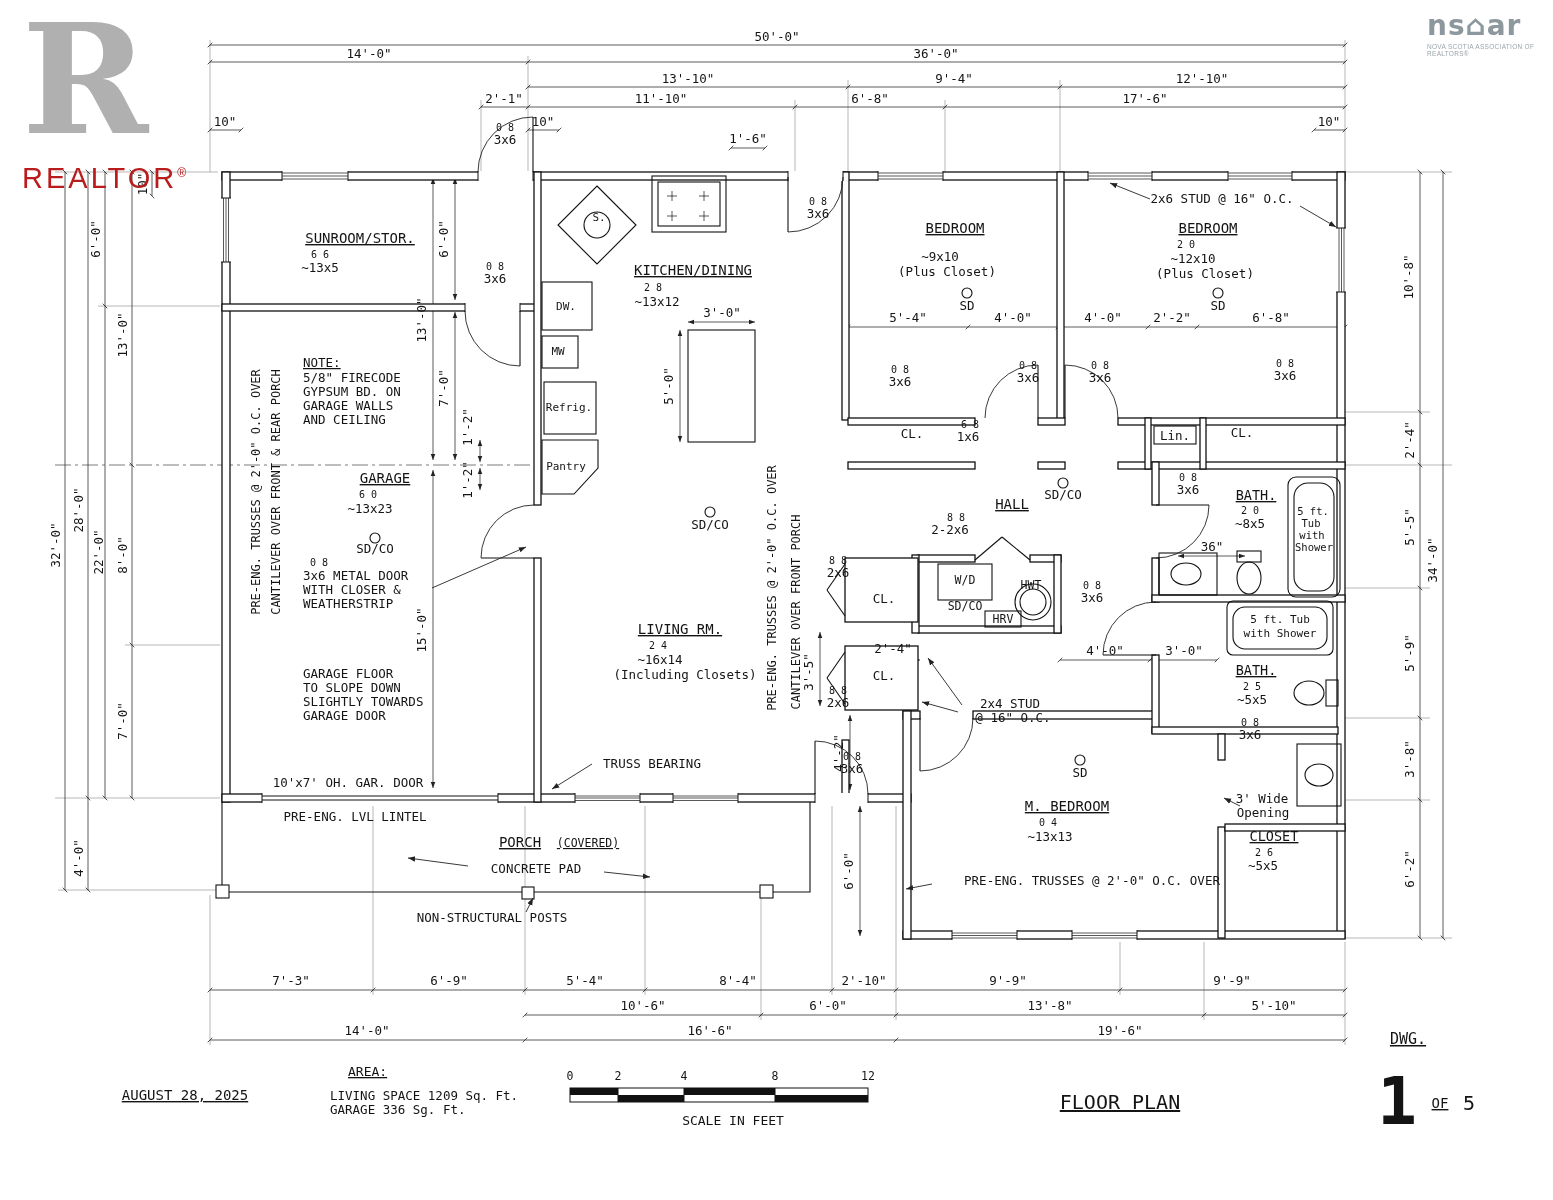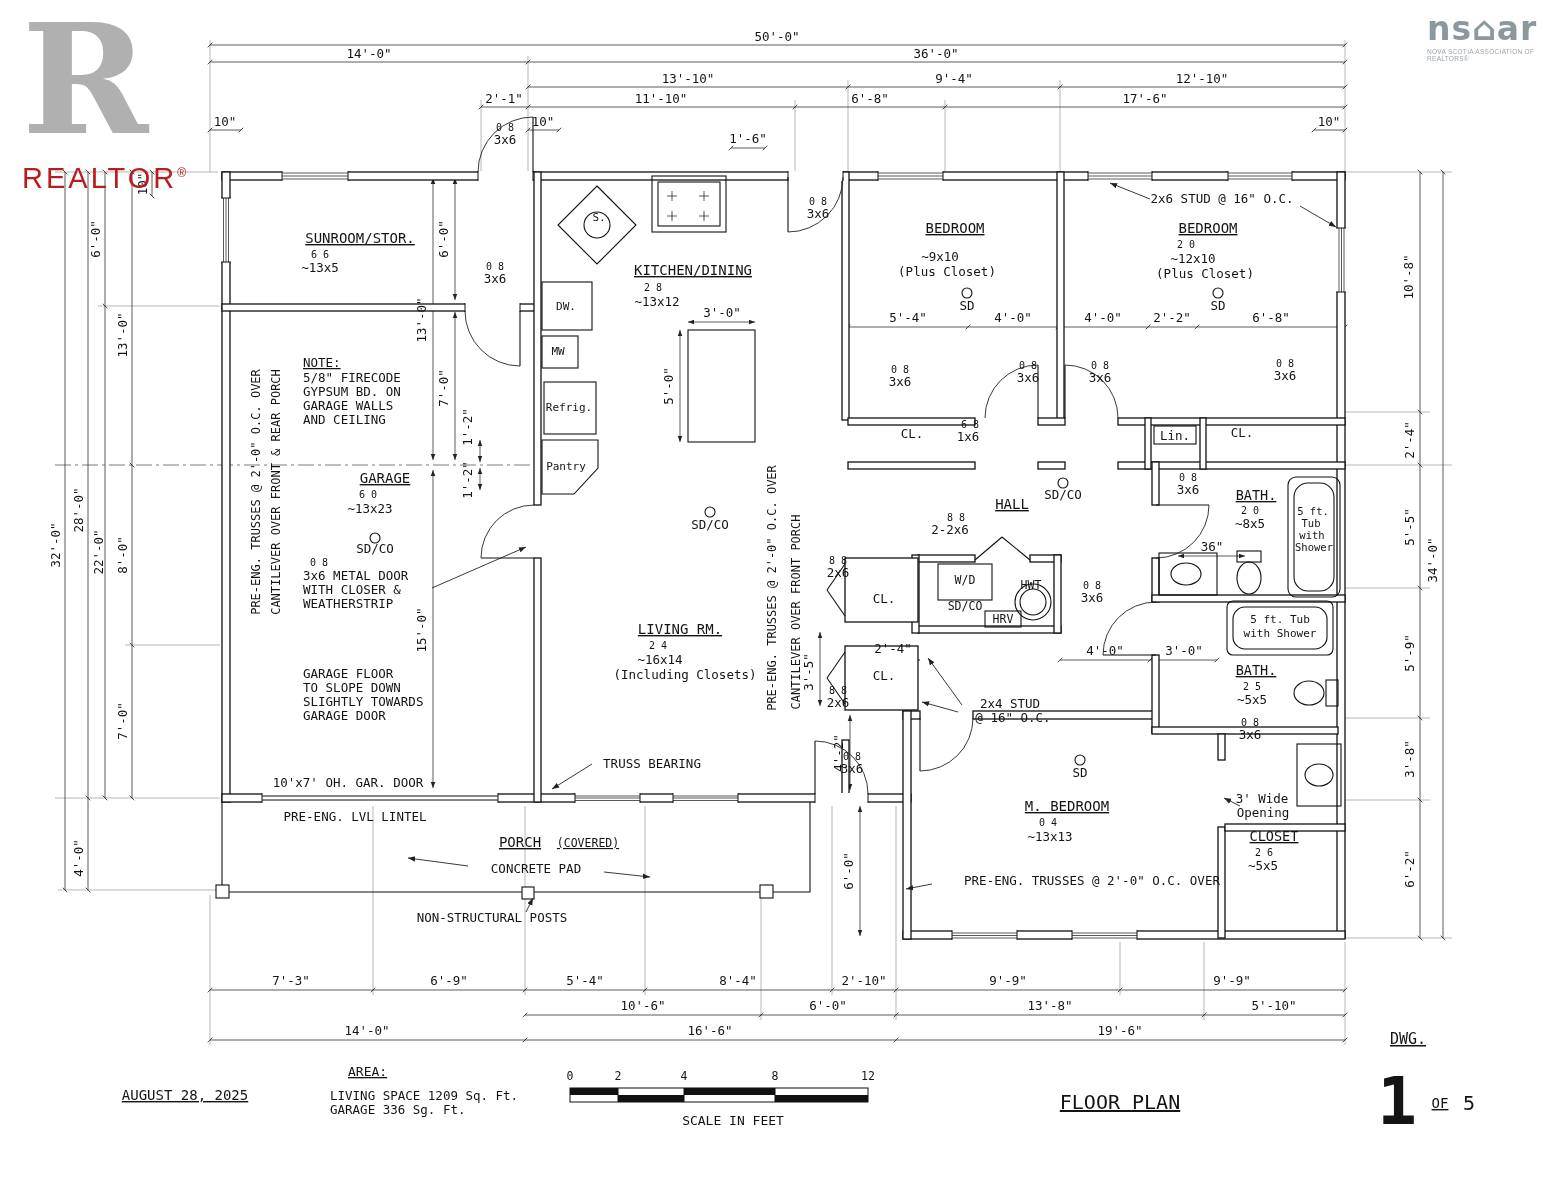--- a/index.html
+++ b/index.html
@@ -18,21 +18,21 @@
   .dima{fill:none;stroke:#333;stroke-width:.8;}
   .ext{stroke:#888;stroke-width:.6;}
   .cline{stroke:#444;stroke-width:.7;stroke-dasharray:16 4 3 4;fill:none;}
   .ldr{fill:none;stroke:#222;stroke-width:.9;}
   #labels-layer text{font-family:"DejaVu Sans Mono","Liberation Mono",monospace;fill:#141414;}
   .wm{position:absolute;left:22px;top:0;color:#b3b3b3;z-index:5;}
   .wm-r{font-family:"DejaVu Serif","Liberation Serif",serif;font-weight:bold;font-size:152px;line-height:1.05;color:#b0b0b0;}
   .wm-text{font-family:"Liberation Sans","DejaVu Sans",sans-serif;font-size:29px;letter-spacing:3px;color:#b91c1c;margin-top:2px;}
   .wm-text sup{font-size:12px;}
   .nsar{position:absolute;right:8px;top:12px;z-index:5;text-align:left;width:118px;}
-  .nsar-word{font-family:"DejaVu Sans","Liberation Sans",sans-serif;font-weight:bold;font-size:33px;line-height:1;color:#8d989e;letter-spacing:1px;}
+  .nsar-word{font-family:"DejaVu Sans","Liberation Sans",sans-serif;font-weight:bold;font-size:28px;line-height:1;color:#8d989e;letter-spacing:1px;}
   .nsar-sub{font-family:"Liberation Sans","DejaVu Sans",sans-serif;font-size:6.5px;color:#9aa4aa;letter-spacing:.3px;margin-top:3px;}
 </style>
 </head>
 <body>
 
 <div class="canvas">
 
 <svg width="1553" height="1200" viewBox="0 0 1553 1200">
   <defs>
     <marker id="tk" viewBox="-5 -5 10 10" markerWidth="9" markerHeight="9" orient="auto">

